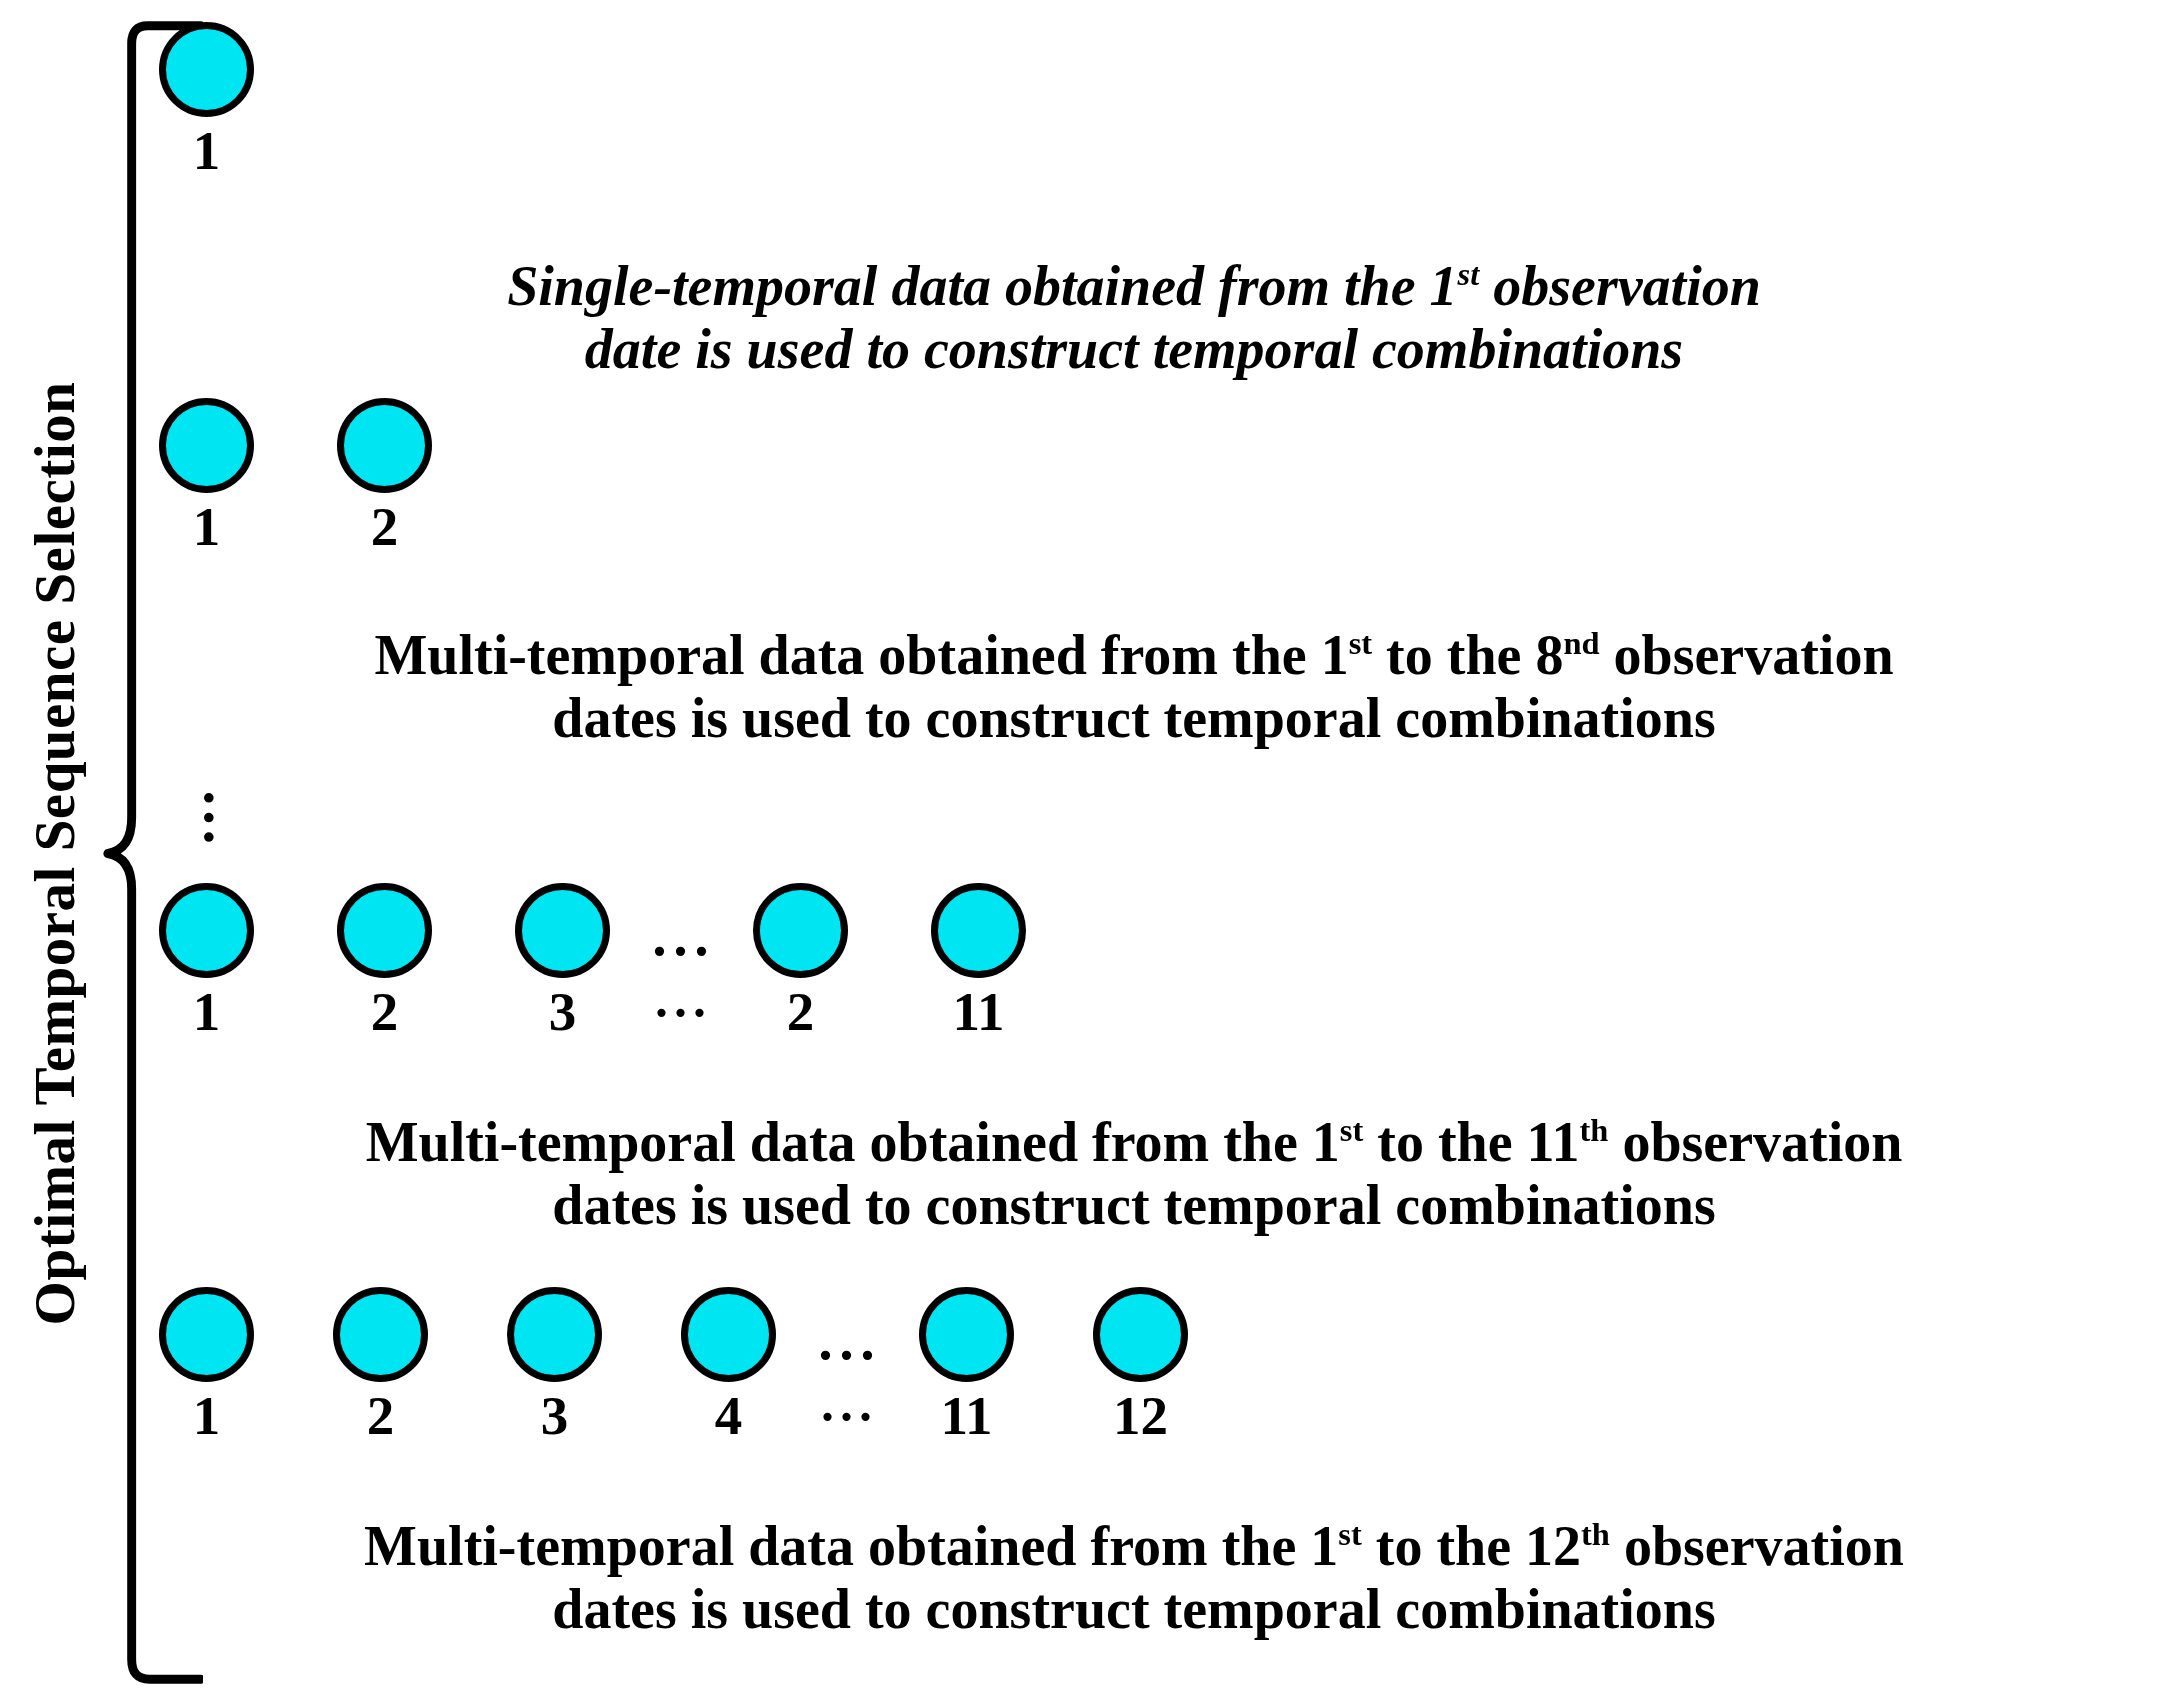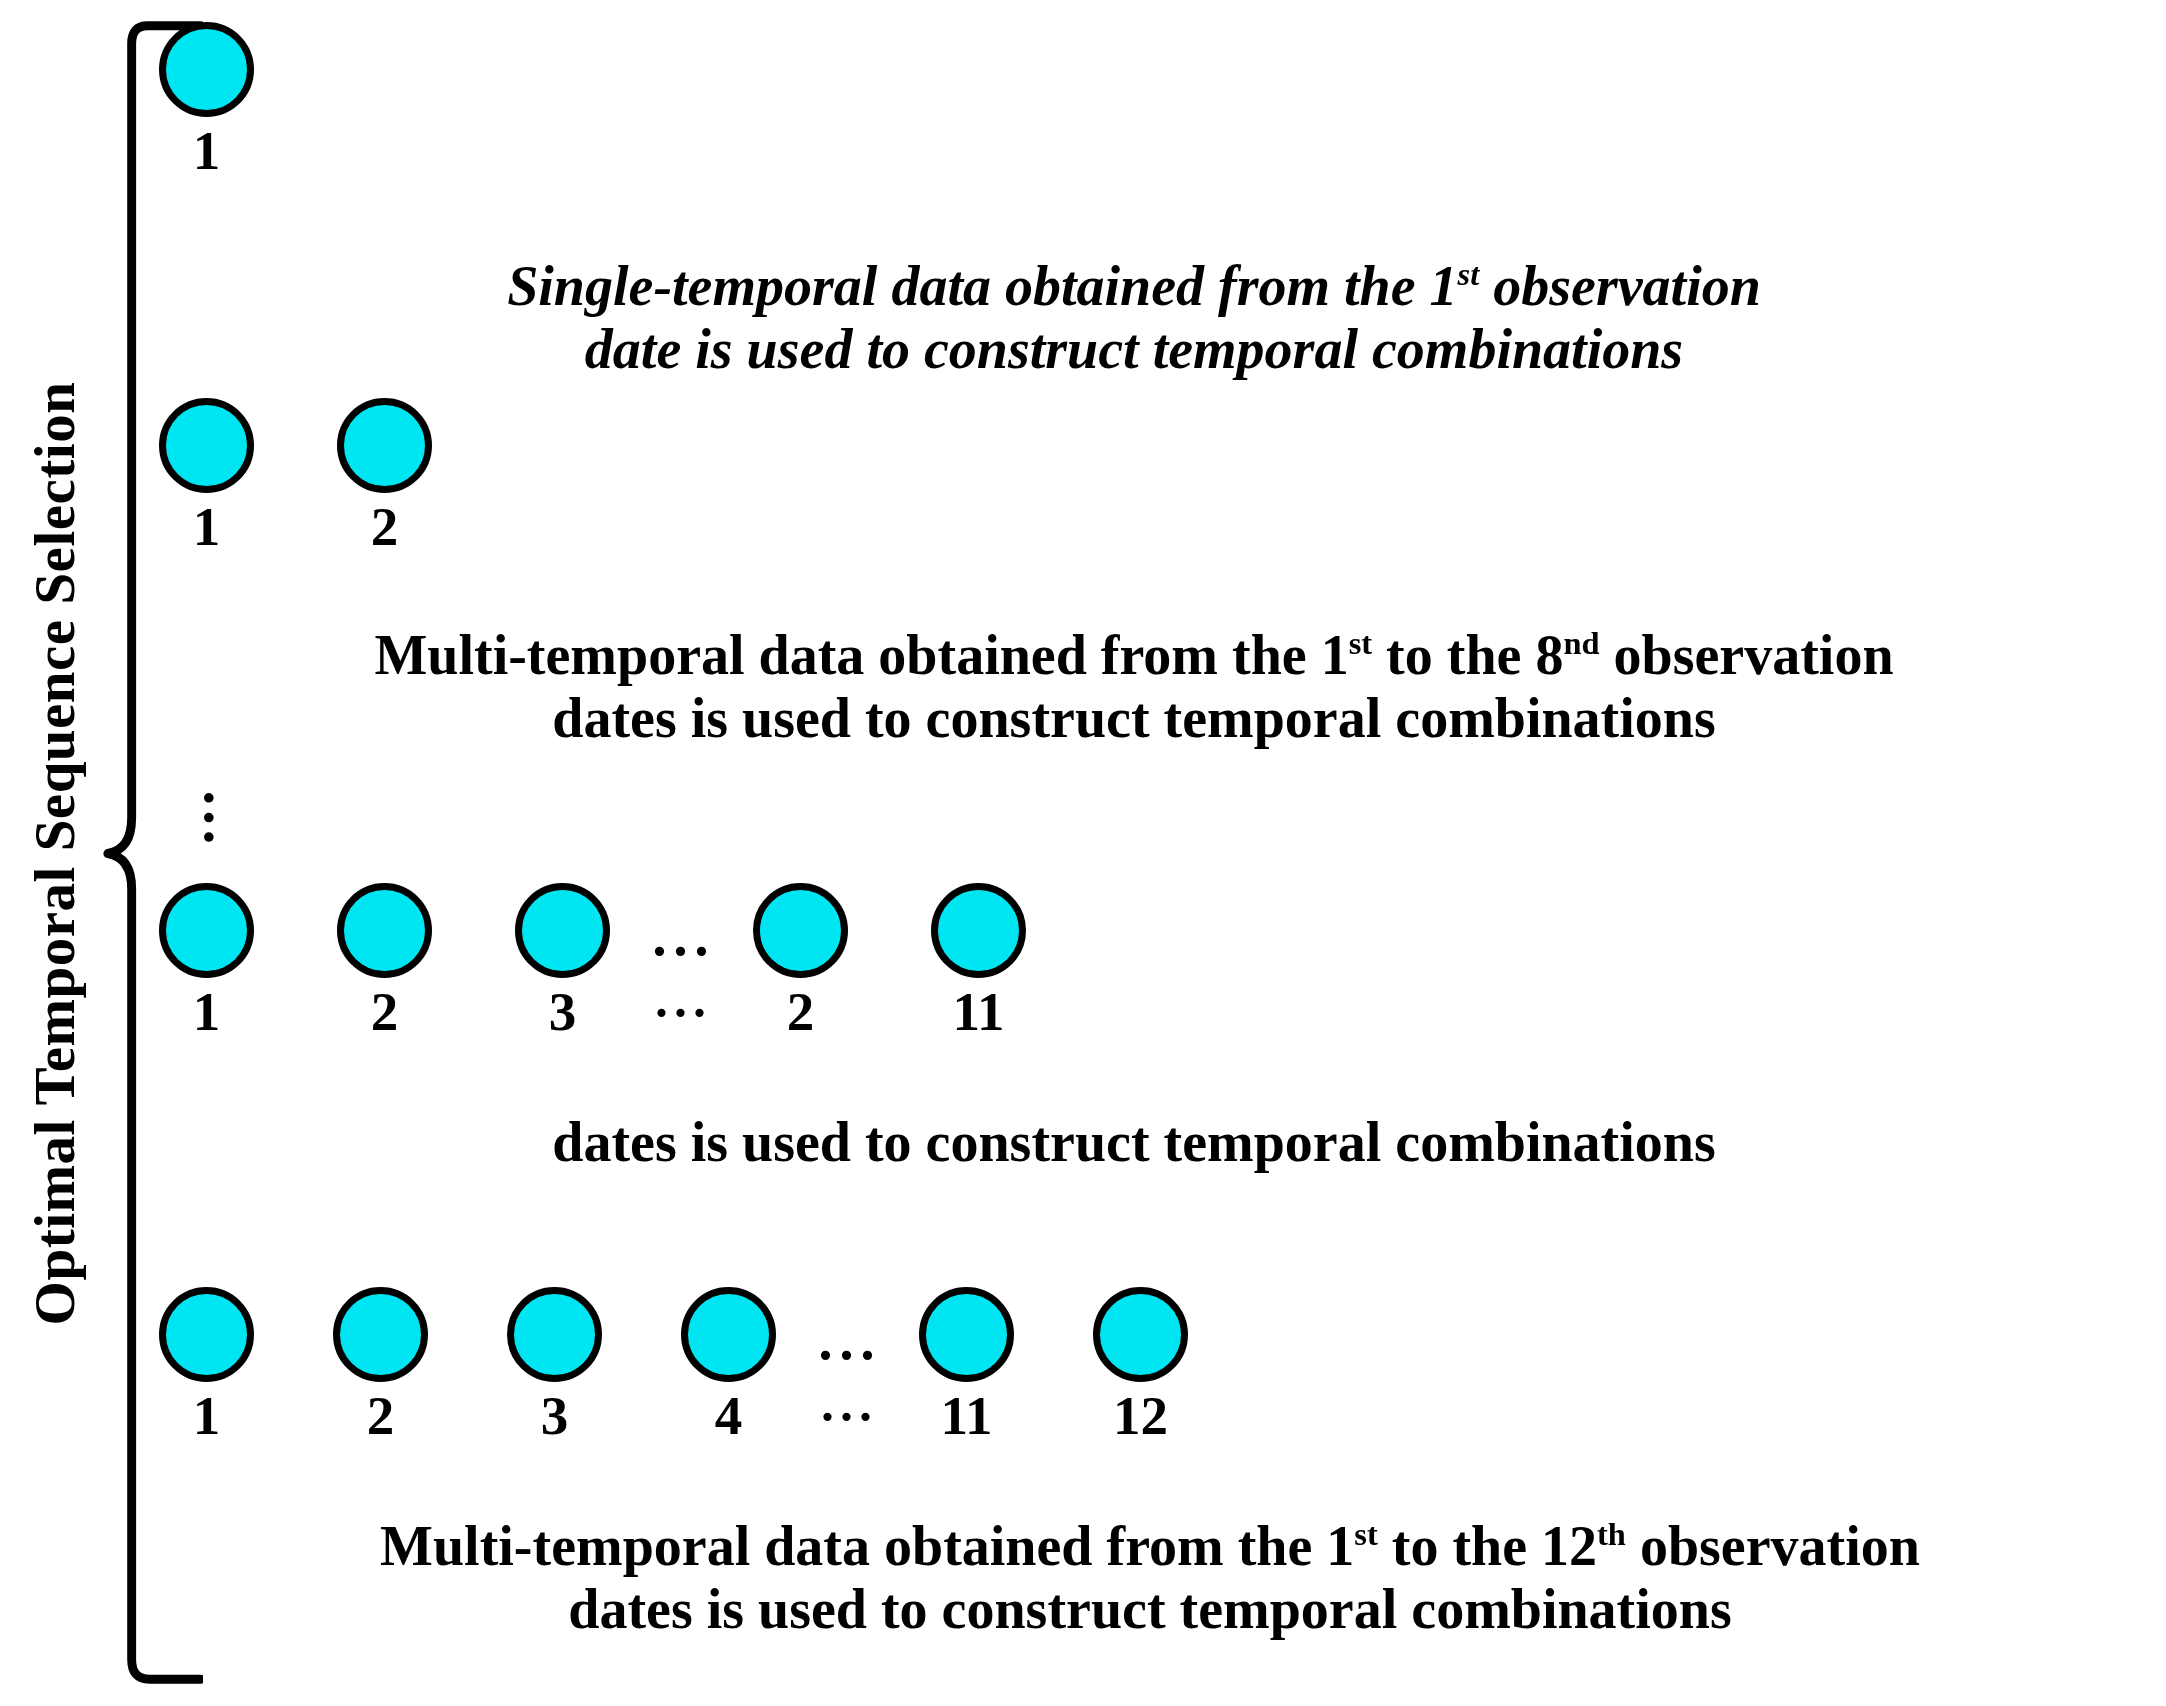--- a/index.html
+++ b/index.html
@@ -208,20 +208,23 @@
         <div class="circle"></div>
         <div class="node-label">2</div>
       </div>
       <div class="node">
         <div class="circle"></div>
         <div class="node-label">11</div>
       </div>
     </div>
 
     <div class="caption" style="left:0px; top:1111px; width:1970px;">
+      <div>
+        <span>Multi-temporal data obtained from the 1</span><sup>st</sup><span> to the 11</span><sup>th</sup><span> observation</span>
+      </div>
       <div>dates is used to construct temporal combinations</div>
     </div>
 
     <div class="row-circles" style="left:10px; top:1287px;">
       <div class="node" style="margin-right:79px;">
         <div class="circle"></div>
         <div class="node-label">1</div>
       </div>
       <div class="node" style="margin-right:79px;">
         <div class="circle"></div>
@@ -242,21 +245,21 @@
       <div class="node" style="margin-right:79px;">
         <div class="circle"></div>
         <div class="node-label">11</div>
       </div>
       <div class="node">
         <div class="circle"></div>
         <div class="node-label">12</div>
       </div>
     </div>
 
-    <div class="caption" style="left:16px; top:1515px; width:1970px;">
+    <div class="caption" style="left:0px; top:1515px; width:1970px;">
       <div>
         <span>Multi-temporal data obtained from the 1</span><sup>st</sup><span> to the 12</span><sup>th</sup><span> observation</span>
       </div>
       <div>dates is used to construct temporal combinations</div>
     </div>
 
   </div>
 </div>
 
 

